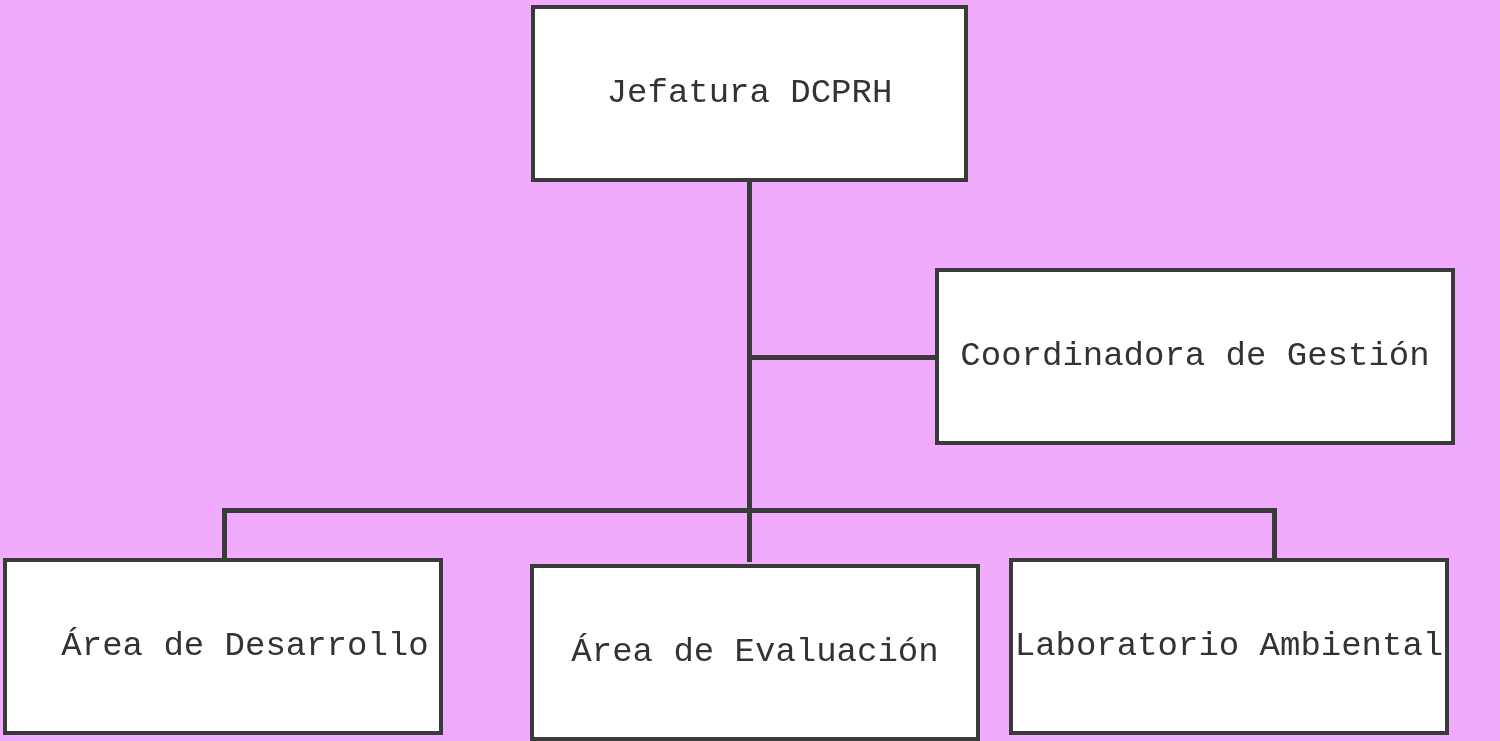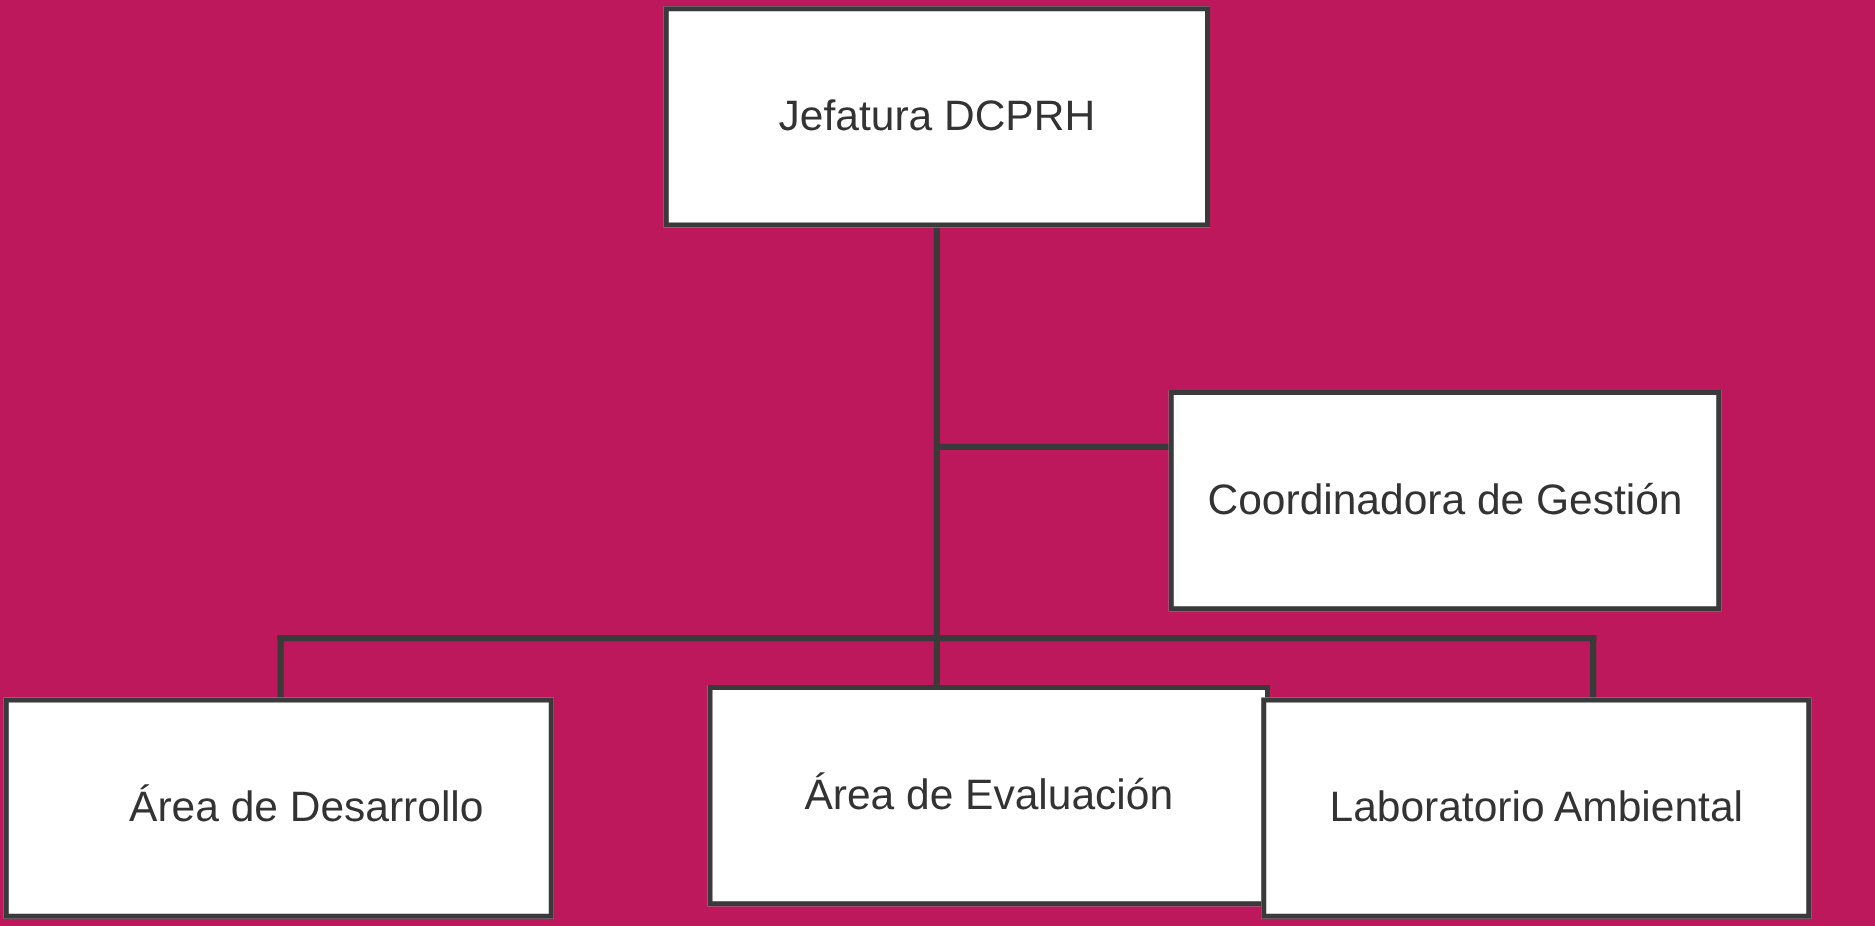--- a/index.html
+++ b/index.html
@@ -4,23 +4,23 @@
 <style>
   html, body {
     margin: 0;
     padding: 0;
     background: #ffffff;
   }
   .stage {
     position: relative;
     width: 1500px;
     height: 741px;
-    background: #be185d;
+    background: #f0abfc;
     overflow: hidden;
-    font-family: Liberation Sans, sans-serif;
+    font-family: Liberation Mono, monospace;
   }
   .org-node {
     position: absolute;
     box-sizing: border-box;
     background: #ffffff;
     border: 4px solid #3a3a3a;
     display: flex;
     align-items: center;
     justify-content: center;
     z-index: 2;
@@ -32,23 +32,23 @@
     text-align: center;
     line-height: 1.2;
   }
   .connector {
     position: absolute;
     background: #3a3a3a;
     z-index: 1;
   }
   
   .node-jefatura     { left: 531px;  top: 5px;   width: 437px; height: 177px; }
-  .node-coordinadora { left: 935px;  top: 268px; width: 442px; height: 177px; margin-top: 44px; }
+  .node-coordinadora { left: 935px;  top: 268px; width: 520px; height: 177px; }
   .node-desarrollo   { left: 3px;    top: 558px; width: 440px; height: 177px; padding-left: 44px; }
-  .node-evaluacion   { left: 530px;  top: 548px; width: 450px; height: 177px; margin-left: 36px; }
+  .node-evaluacion   { left: 530px;  top: 564px; width: 450px; height: 177px; }
   .node-laboratorio  { left: 1009px; top: 558px; width: 440px; height: 177px; }
   
   .conn-trunk        { left: 747px;  top: 180px; width: 5px;    height: 382px; }
   .conn-branch-coord { left: 750px;  top: 355px; width: 188px;  height: 5px;  }
   .conn-sibling-bar  { left: 222px;  top: 508px; width: 1055px; height: 5px;  }
   .conn-drop-left    { left: 222px;  top: 508px; width: 5px;    height: 54px; }
   .conn-drop-right   { left: 1272px; top: 508px; width: 5px;    height: 54px; }
 </style>
 </head>
 <body>

